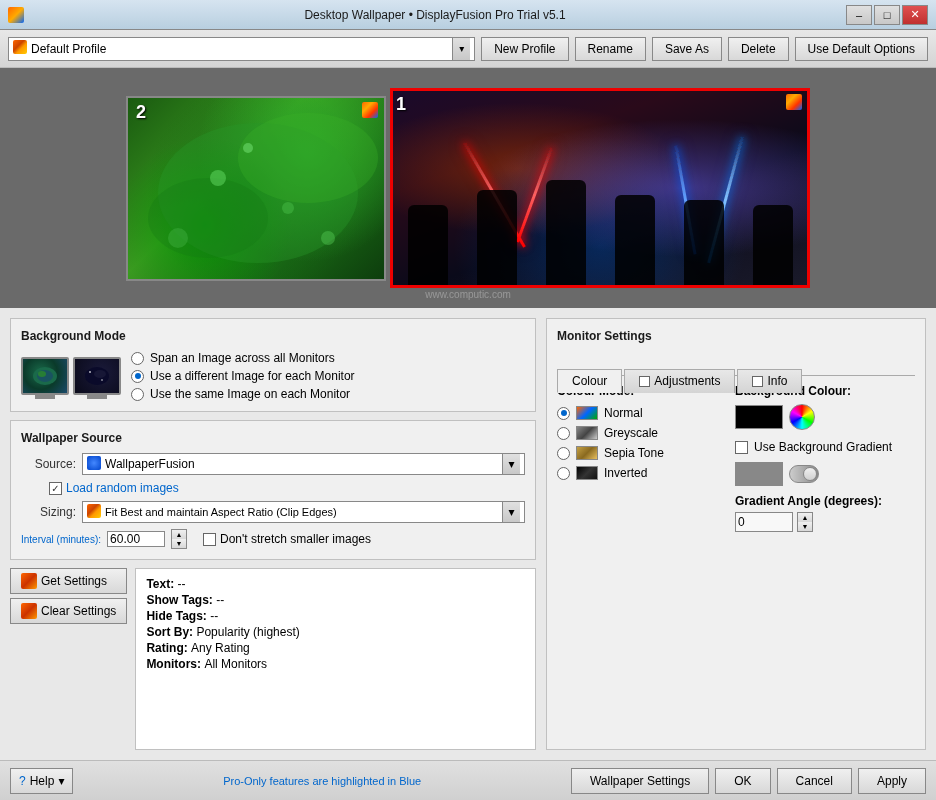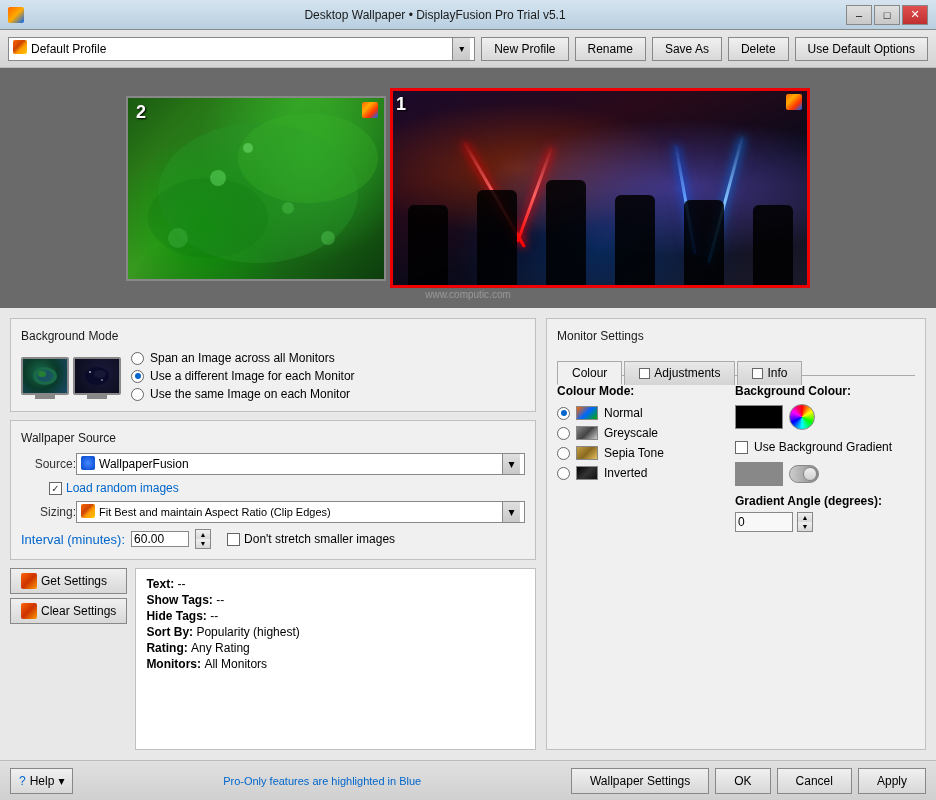--- a/index.html
+++ b/index.html
@@ -195,21 +195,21 @@
       flex-direction: column;
     }
 
     
     .section-box {
       background: #f0f0f0;
       border: 1px solid #c0c0c0;
       padding: 10px;
     }
     .section-title {
-      font-weight: normal;
+      font-weight: bold;
       margin-bottom: 8px;
       color: #1a1a1a;
     }
 
     
     .bg-mode-section {
       display: flex;
       gap: 10px;
     }
     .monitor-icons {
@@ -246,21 +246,21 @@
     }
     .radio-circle.checked::after {
       content: '';
       width: 6px; height: 6px;
       border-radius: 50%;
       background: #0066cc;
     }
 
     
     .source-row {
-      display: flex; align-items: center; gap: 0; margin-bottom: 6px;
+      display: flex; align-items: center; gap: 6px; margin-bottom: 6px;
     }
     .source-label { width: 55px; text-align: right; color: #333; }
     .source-dropdown {
       flex: 1;
       height: 22px;
       background: white;
       border: 1px solid #888;
       display: flex; align-items: center; padding: 0 4px;
       cursor: pointer;
     }
@@ -272,21 +272,21 @@
     }
     .checkbox-item { display: flex; align-items: center; gap: 4px; cursor: pointer; margin-left: 28px; }
     .checkbox-box {
       width: 13px; height: 13px;
       border: 1px solid #666;
       background: white;
       display: flex; align-items: center; justify-content: center;
     }
     .checkbox-box.checked::after { content: '✓'; font-size: 10px; color: #333; }
     .interval-row { display: flex; align-items: center; gap: 6px; }
-    .interval-label { color: #0066cc; font-size: 13px; }
+    .interval-label { color: #0066cc; font-size: 10px; }
     .interval-input {
       width: 60px; height: 20px;
       border: 1px solid #888;
       background: white;
       text-align: left;
       padding: 0 2px;
     }
     .spinner-btn {
       display: flex; flex-direction: column;
       border: 1px solid #888;
@@ -332,21 +332,21 @@
       flex: 1;
     }
     .tabs-row { display: flex; gap: 2px; margin-bottom: 8px; border-bottom: 1px solid #aaa; }
     .tab {
       padding: 4px 14px;
       border: 1px solid #aaa;
       border-bottom: none;
       background: linear-gradient(to bottom, #e8e8e8, #d4d4d4);
       cursor: pointer;
       position: relative;
-      top: 10px;
+      top: 18px;
     }
     .tab.active {
       background: #f0f0f0;
       border-bottom: 1px solid #f0f0f0;
       z-index: 1;
     }
     .tab-with-checkbox { display: flex; align-items: center; gap: 4px; }
 
     
     .colour-content { display: flex; gap: 20px; }

